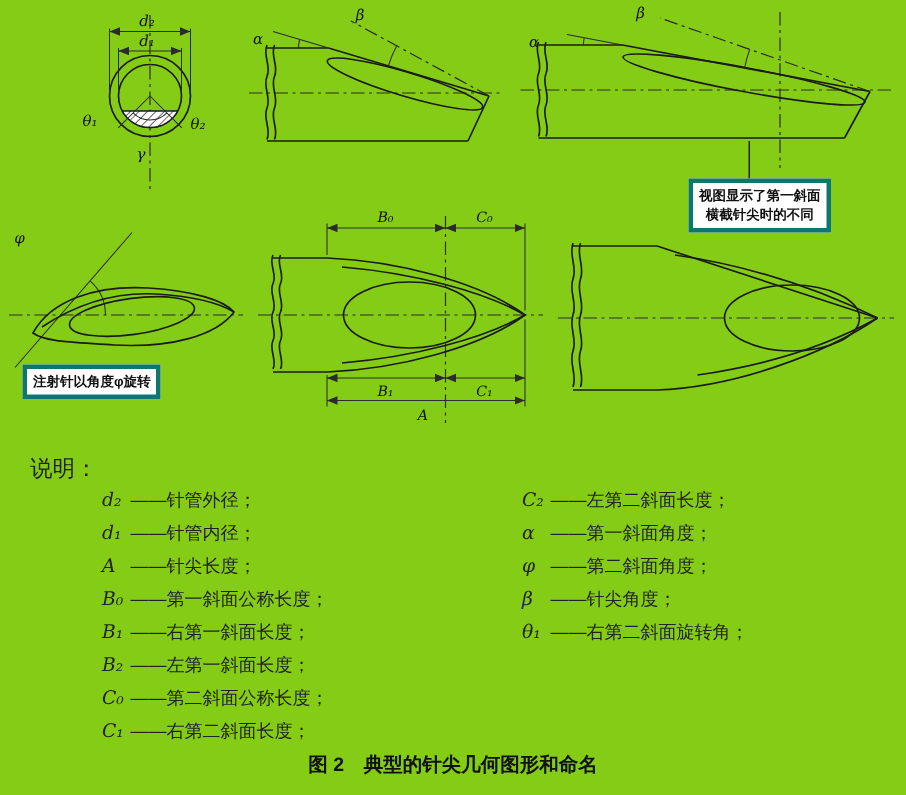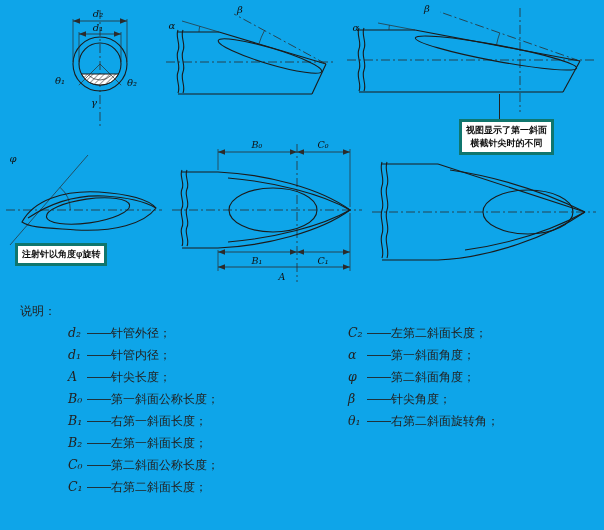--- a/index.html
+++ b/index.html
@@ -1,36 +1,36 @@
 <!DOCTYPE html>
 <html><head>
 <meta charset="utf-8">
 <style>
   * { margin:0; padding:0; box-sizing:border-box; }
   body { background:#f2f2f2; font-family:"Liberation Sans", sans-serif; }
   .page {
-    position:relative; width:604px; height:530px; background:#0ea5e9;
+    position:relative; width:604px; height:530px; background:#84cc16;
     outline:1px solid #c9c9c9; overflow:hidden; color:#111;
     font-family:"Liberation Sans", sans-serif;
   }
   svg.panel { position:absolute; overflow:visible; }
   .ol   { fill:none; stroke:#1b1b1b; stroke-width:1.1; }
   .thin { fill:none; stroke:#2b2b2b; stroke-width:0.7; }
   .ax   { fill:none; stroke:#2b2b2b; stroke-width:0.8; stroke-dasharray:9 3 2 3; }
   .dim  { fill:none; stroke:#2b2b2b; stroke-width:0.8; }
   .lab  { font-family:"DejaVu Serif", serif; font-style:italic; font-size:10px;
           fill:#111; text-anchor:middle; }
   .lab-s{ font-size:9.5px; }
   .note-box {
     position:absolute; border:3px solid #0f766e; background:#fff;
     font-size:9px; font-weight:bold; line-height:13px; text-align:center;
     padding:2px 4px; white-space:nowrap;
   }
   .connector { position:absolute; background:#222; }
-  .legend-title { position:absolute; left:20px; top:303px; font-size:12px; color:#222; }
+  .legend-title { position:absolute; left:20px; top:303px; font-size:15px; color:#222; }
   .lg-col { position:absolute; font-size:12px; line-height:21px; color:#222; }
   .lg-item { white-space:nowrap;margin-left:40px; }
   .sym { font-family:"DejaVu Serif", serif; font-style:italic;
          display:inline-block; min-width:19px; font-size:12.5px; }
   .caption { position:absolute; top:501px; left:0; width:100%; text-align:center;
              font-size:13px; font-weight:bold; color:#111; }
 </style>
 </head>
 <body>
 
@@ -178,14 +178,15 @@
   </div>
 
   <div class="lg-col" style="left:308px;top:322px">
     <div class="lg-item"><span class="sym">C₂</span><span>——左第二斜面长度；</span></div>
     <div class="lg-item"><span class="sym">α</span><span>——第一斜面角度；</span></div>
     <div class="lg-item"><span class="sym">φ</span><span>——第二斜面角度；</span></div>
     <div class="lg-item"><span class="sym">β</span><span>——针尖角度；</span></div>
     <div class="lg-item"><span class="sym">θ₁</span><span>——右第二斜面旋转角；</span></div>
   </div>
 
+  <div class="caption">图 2　典型的针尖几何图形和命名</div>
 
 </div>
 
 </body></html>

